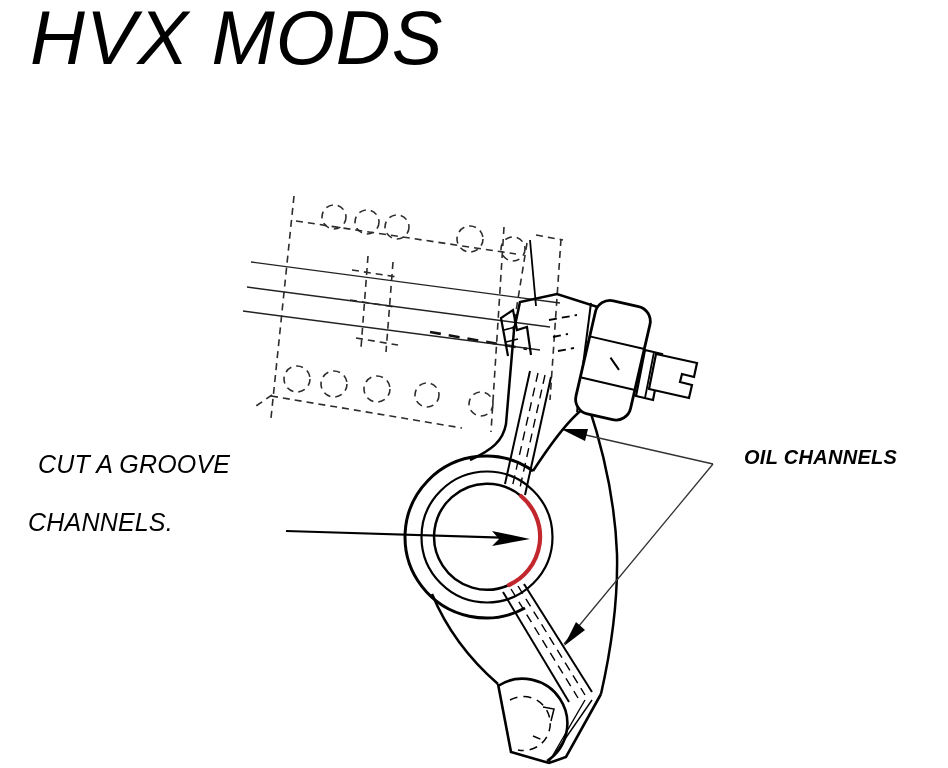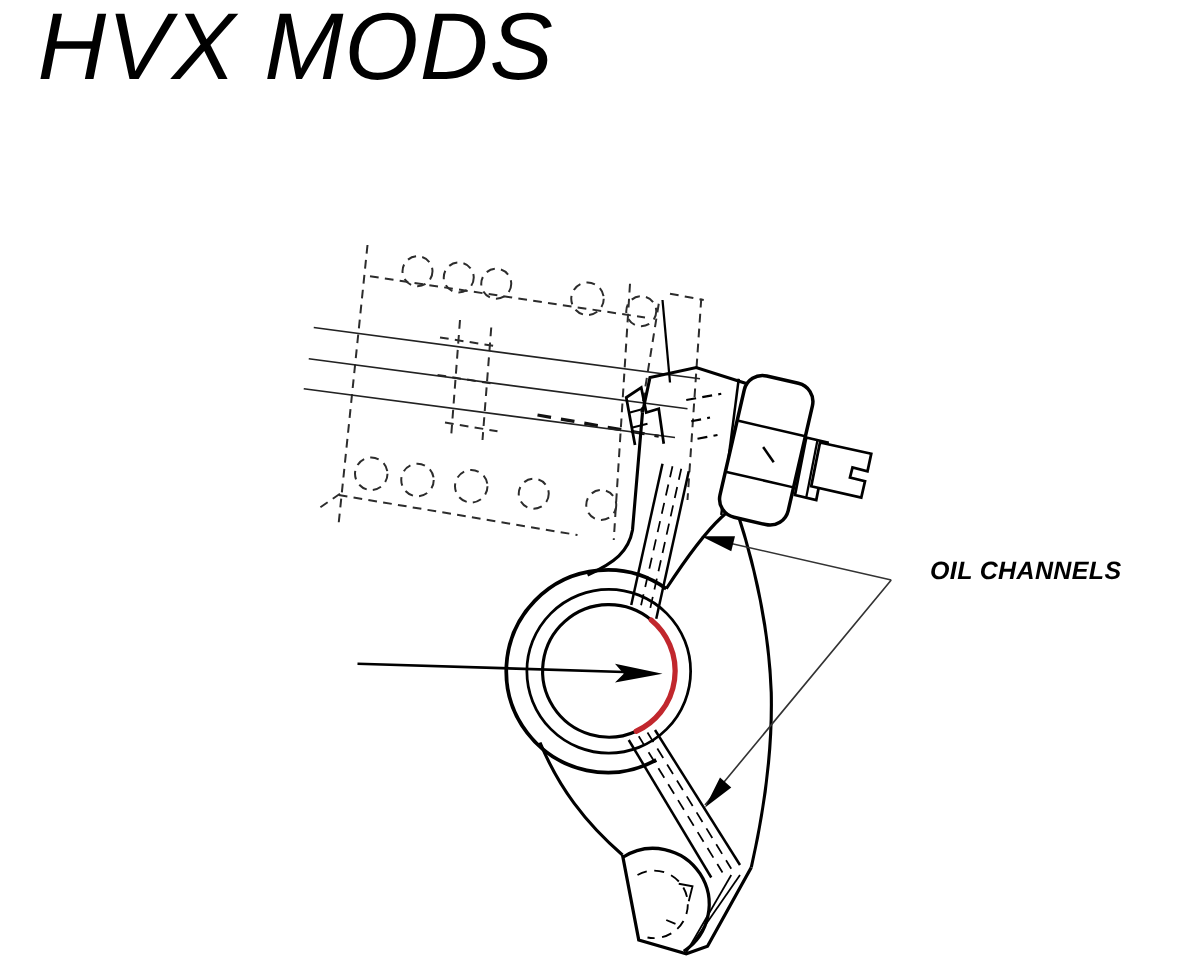--- a/index.html
+++ b/index.html
@@ -142,15 +142,17 @@
 
     <g>
       <path d="M713,464 L577,433 M713,464 L564,644" fill="none" stroke="#333" stroke-width="1.3"></path>
       <polygon points="561,429 585,441 588,429" fill="#000"></polygon>
       <polygon points="564,646 585,630 576,622" fill="#000"></polygon>
     </g>
   </svg>
 
   <div class="title">HVX MODS</div>
 
+  <div class="note-line" id="note1">CUT A GROOVE</div>
+  <div class="note-line" id="note3">CHANNELS.</div>
 
   <div class="oil-label">OIL CHANNELS</div>
 </div>
 
 </body></html>

